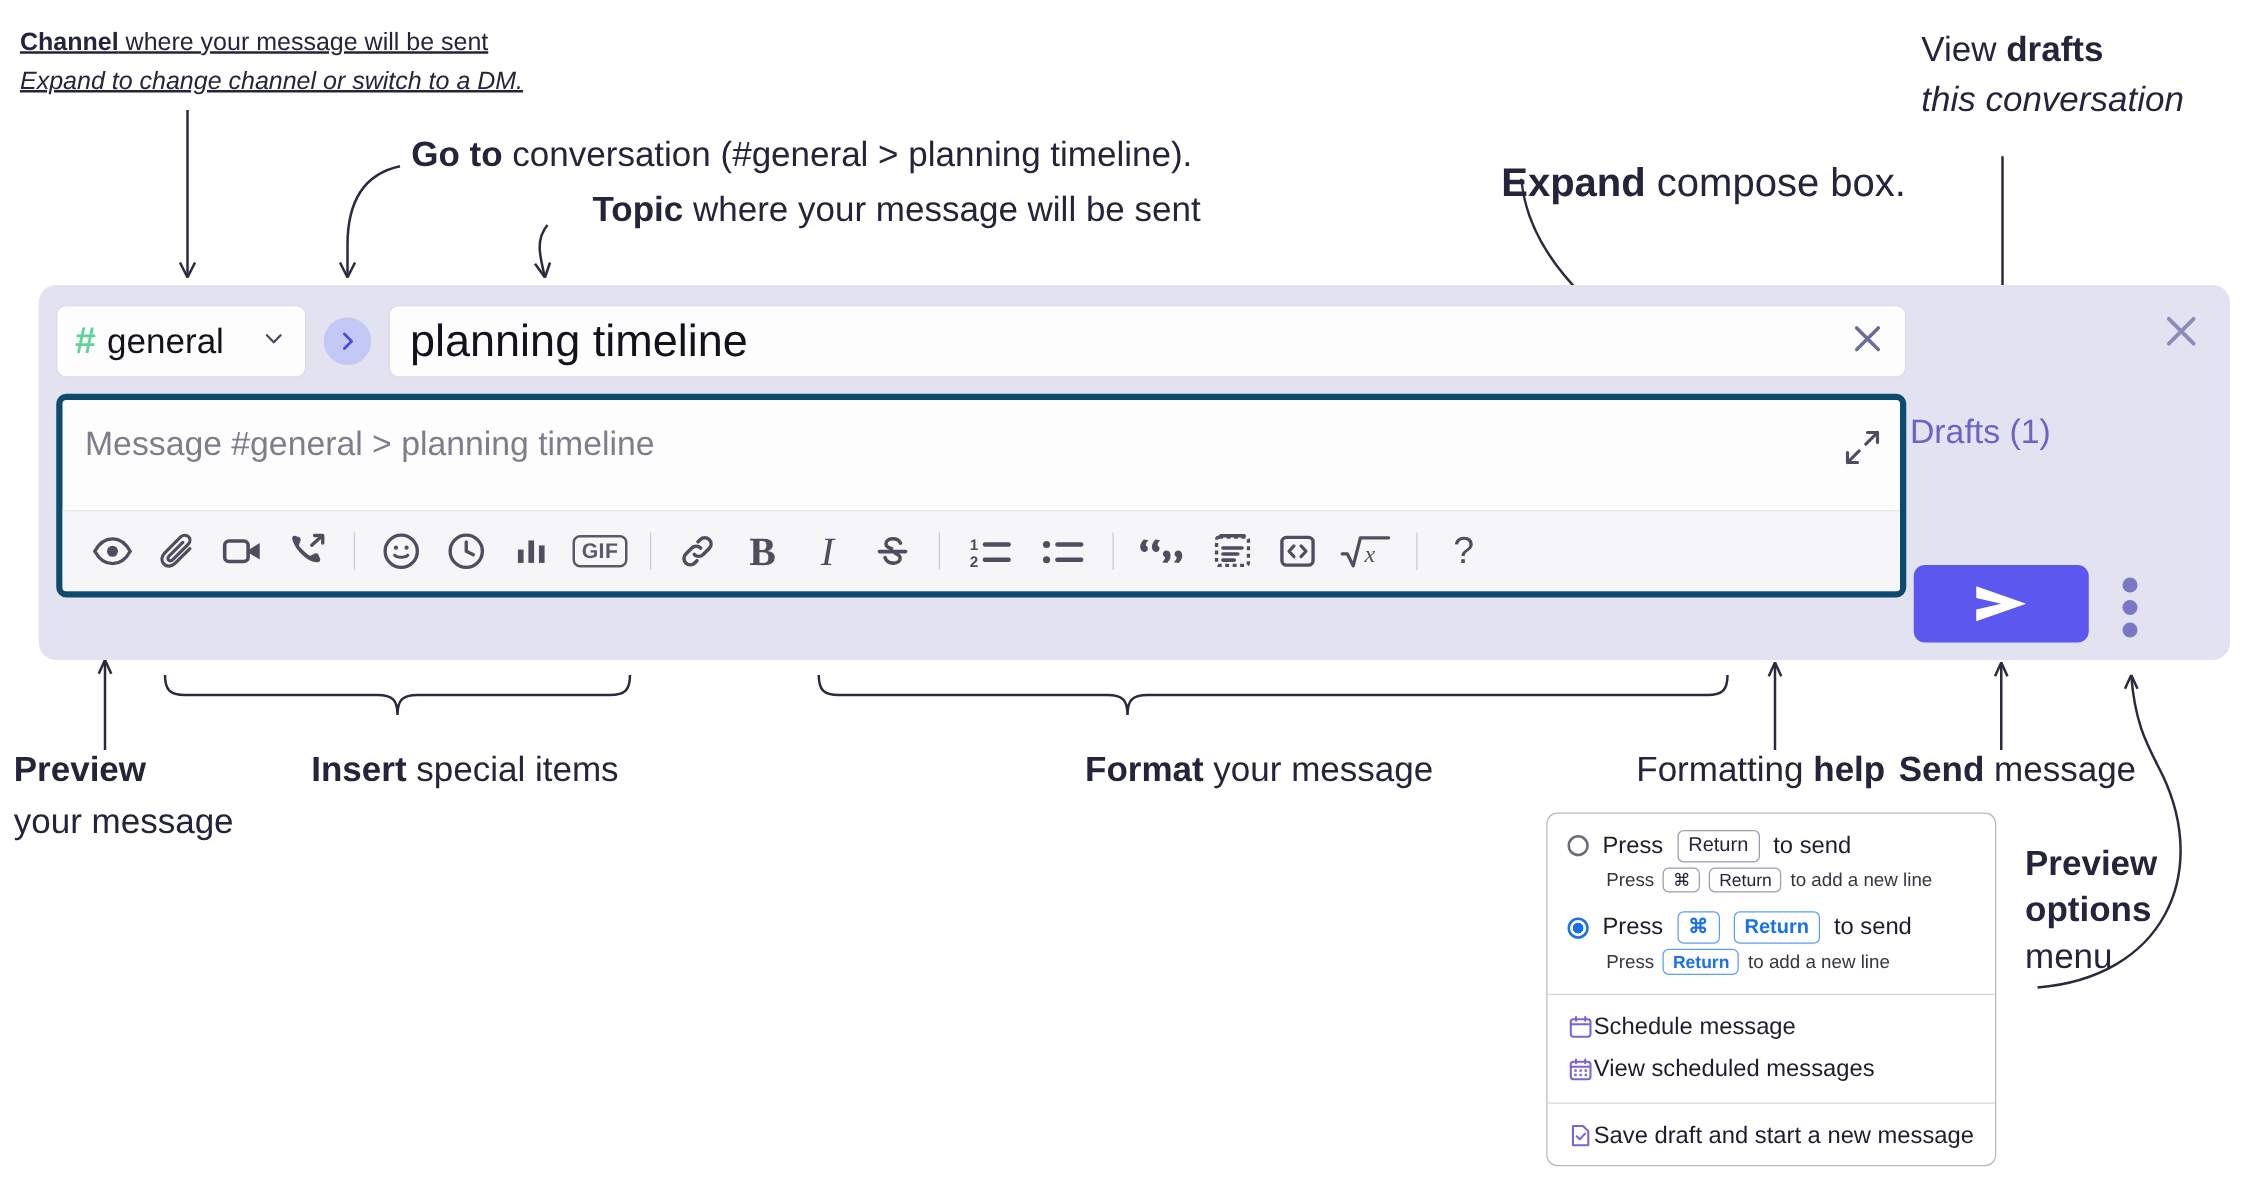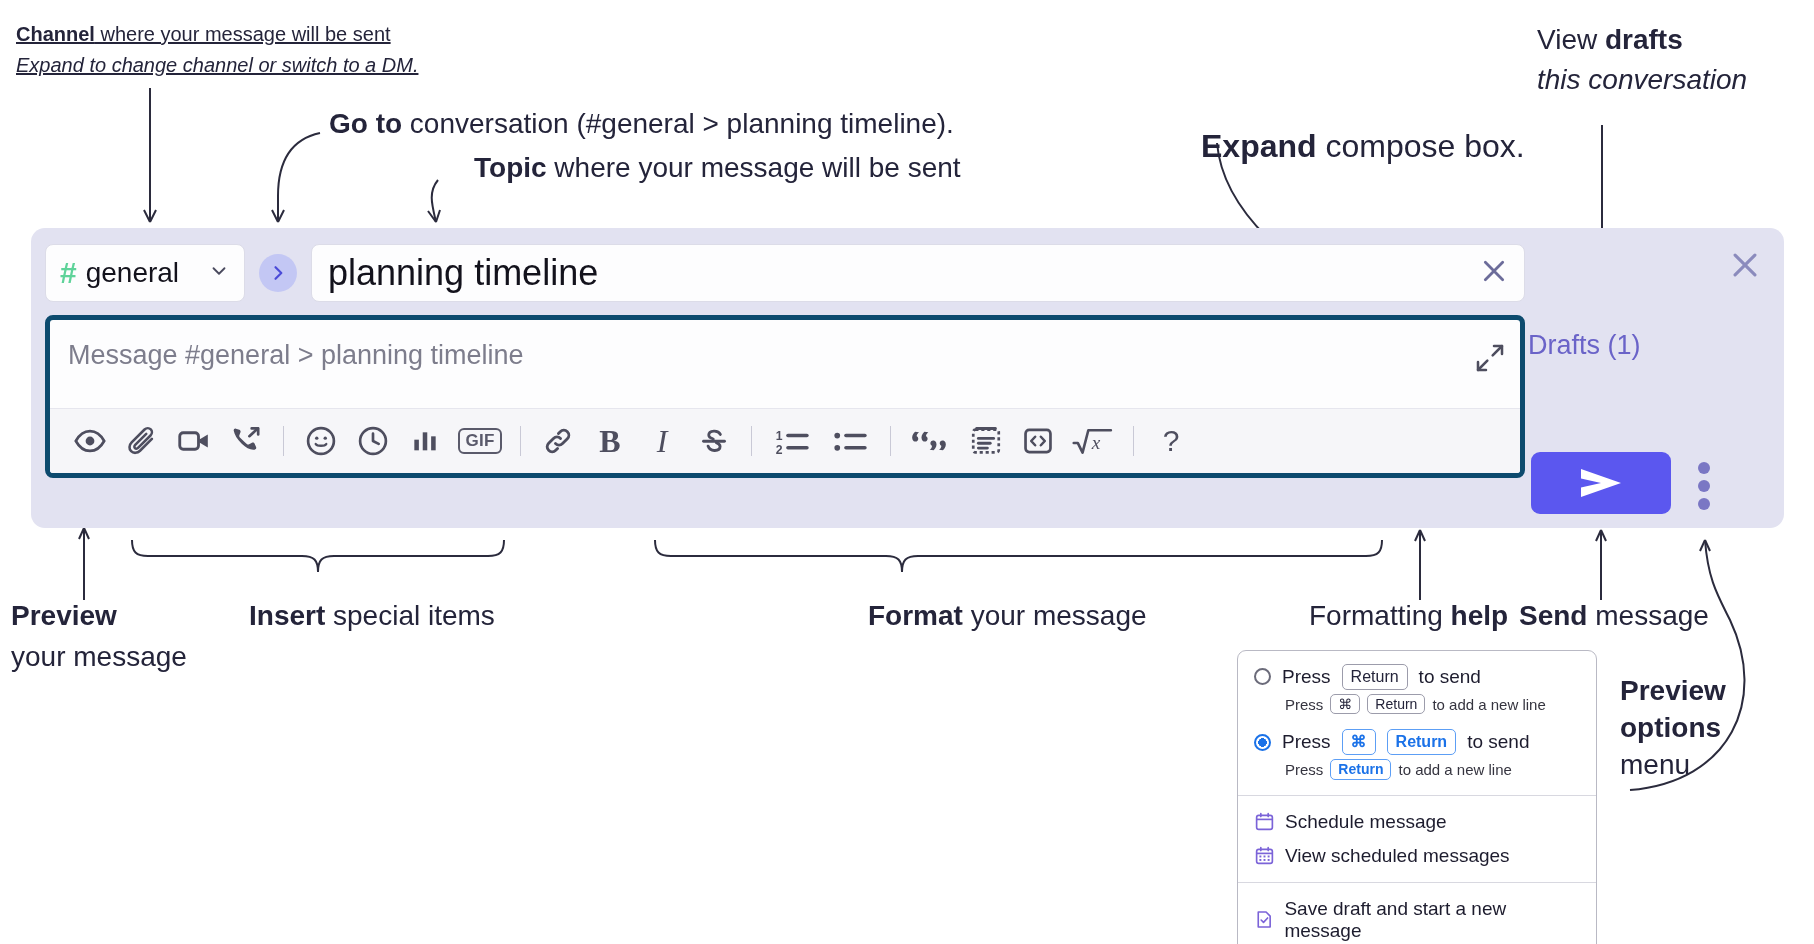--- a/index.html
+++ b/index.html
@@ -85,21 +85,21 @@
   .radio{width:17px;height:17px;border-radius:9px;border:2px solid #6b6b7a;box-sizing:border-box;flex:none;}
   .radio.on{border-color:#1b72e8;background:
     radial-gradient(circle,#1b72e8 0 45%,#ffffff 48% 100%);}
   .key{
     border:1px solid #9c9cab;border-radius:5px;padding:1px 8px;font-size:16px;
     color:#24243a;background:#fff;line-height:1.35;display:inline-block;
   }
   .key.sm{font-size:14px;padding:0 7px;}
   .key.blue{border-color:#5c9ef5;color:#1b72e8;font-weight:600;}
   .menu-div{height:1px;background:#d8d8e0;margin:9px 0;}
-  .mi{display:flex;align-items:center;gap:10px;padding:6px 16px;}
+  .mi{display:flex;align-items:center;padding:6px 16px;}
   .mi .lbl{font-size:19px;color:#1d1c2e;}
 </style>
 </head>
 <body>
 
 <svg class="svg-layer">
   <g fill="none" stroke="#2b2b3d" stroke-width="2">
 
     <path d="M150,88 L150,222"></path>
     <path d="M150,222 l-6,-12 M150,222 l6,-12" stroke-width="2" fill="none"></path>

